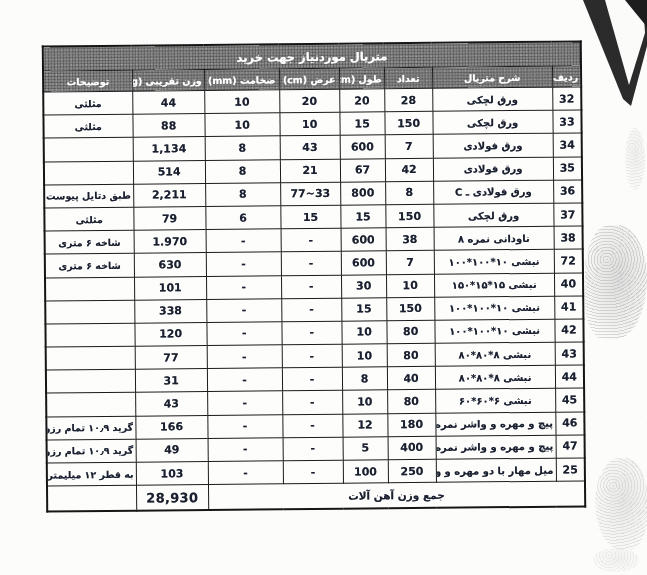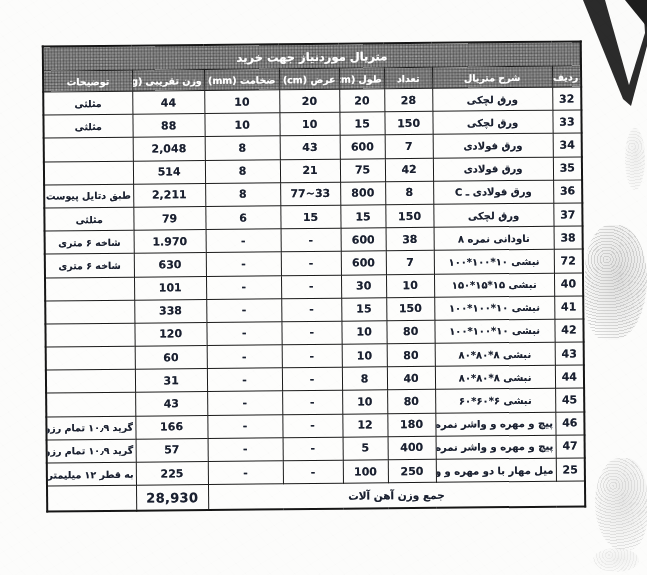--- a/index.html
+++ b/index.html
@@ -102,28 +102,28 @@
             <td class="c-weight">88</td>
             <td class="c-notes">مثلثی</td>
           </tr>
           <tr>
             <td class="c-row_no">34</td>
             <td class="c-material">ورق فولادی</td>
             <td class="c-qty">7</td>
             <td class="c-length">600</td>
             <td class="c-width">43</td>
             <td class="c-thickness">8</td>
-            <td class="c-weight">2,048</td>
+            <td class="c-weight">1,134</td>
             <td class="c-notes"></td>
           </tr>
           <tr>
             <td class="c-row_no">35</td>
             <td class="c-material">ورق فولادی</td>
             <td class="c-qty">42</td>
-            <td class="c-length">75</td>
+            <td class="c-length">67</td>
             <td class="c-width">21</td>
             <td class="c-thickness">8</td>
             <td class="c-weight">514</td>
             <td class="c-notes"></td>
           </tr>
           <tr>
             <td class="c-row_no">36</td>
             <td class="c-material">ورق فولادی ـ C</td>
             <td class="c-qty">8</td>
             <td class="c-length">800</td>
@@ -192,21 +192,21 @@
             <td class="c-weight">120</td>
             <td class="c-notes"></td>
           </tr>
           <tr>
             <td class="c-row_no">43</td>
             <td class="c-material">نبشی ۸*۸۰*۸۰</td>
             <td class="c-qty">80</td>
             <td class="c-length">10</td>
             <td class="c-width">-</td>
             <td class="c-thickness">-</td>
-            <td class="c-weight">60</td>
+            <td class="c-weight">77</td>
             <td class="c-notes"></td>
           </tr>
           <tr>
             <td class="c-row_no">44</td>
             <td class="c-material">نبشی ۸*۸۰*۸۰</td>
             <td class="c-qty">40</td>
             <td class="c-length">8</td>
             <td class="c-width">-</td>
             <td class="c-thickness">-</td>
             <td class="c-weight">31</td>
@@ -232,31 +232,31 @@
             <td class="c-weight">166</td>
             <td class="c-notes">گرید ۱۰٫۹ تمام رزوه</td>
           </tr>
           <tr>
             <td class="c-row_no">47</td>
             <td class="c-material">پیچ و مهره و واشر نمره ۱۲</td>
             <td class="c-qty">400</td>
             <td class="c-length">5</td>
             <td class="c-width">-</td>
             <td class="c-thickness">-</td>
-            <td class="c-weight">57</td>
+            <td class="c-weight">49</td>
             <td class="c-notes">گرید ۱۰٫۹ تمام رزوه</td>
           </tr>
           <tr>
             <td class="c-row_no">25</td>
             <td class="c-material">میل مهار با دو مهره و واشر</td>
             <td class="c-qty">250</td>
             <td class="c-length">100</td>
             <td class="c-width">-</td>
             <td class="c-thickness">-</td>
-            <td class="c-weight">225</td>
+            <td class="c-weight">103</td>
             <td class="c-notes">به قطر ۱۲ میلیمتر</td>
           </tr>
         </tbody>
       <tfoot>
         <tr class="total-row">
           <td colspan="6" class="total-label">جمع وزن آهن آلات</td>
           <td class="total-weight">28,930</td>
           <td class="c-notes"></td>
         </tr>
       </tfoot>

